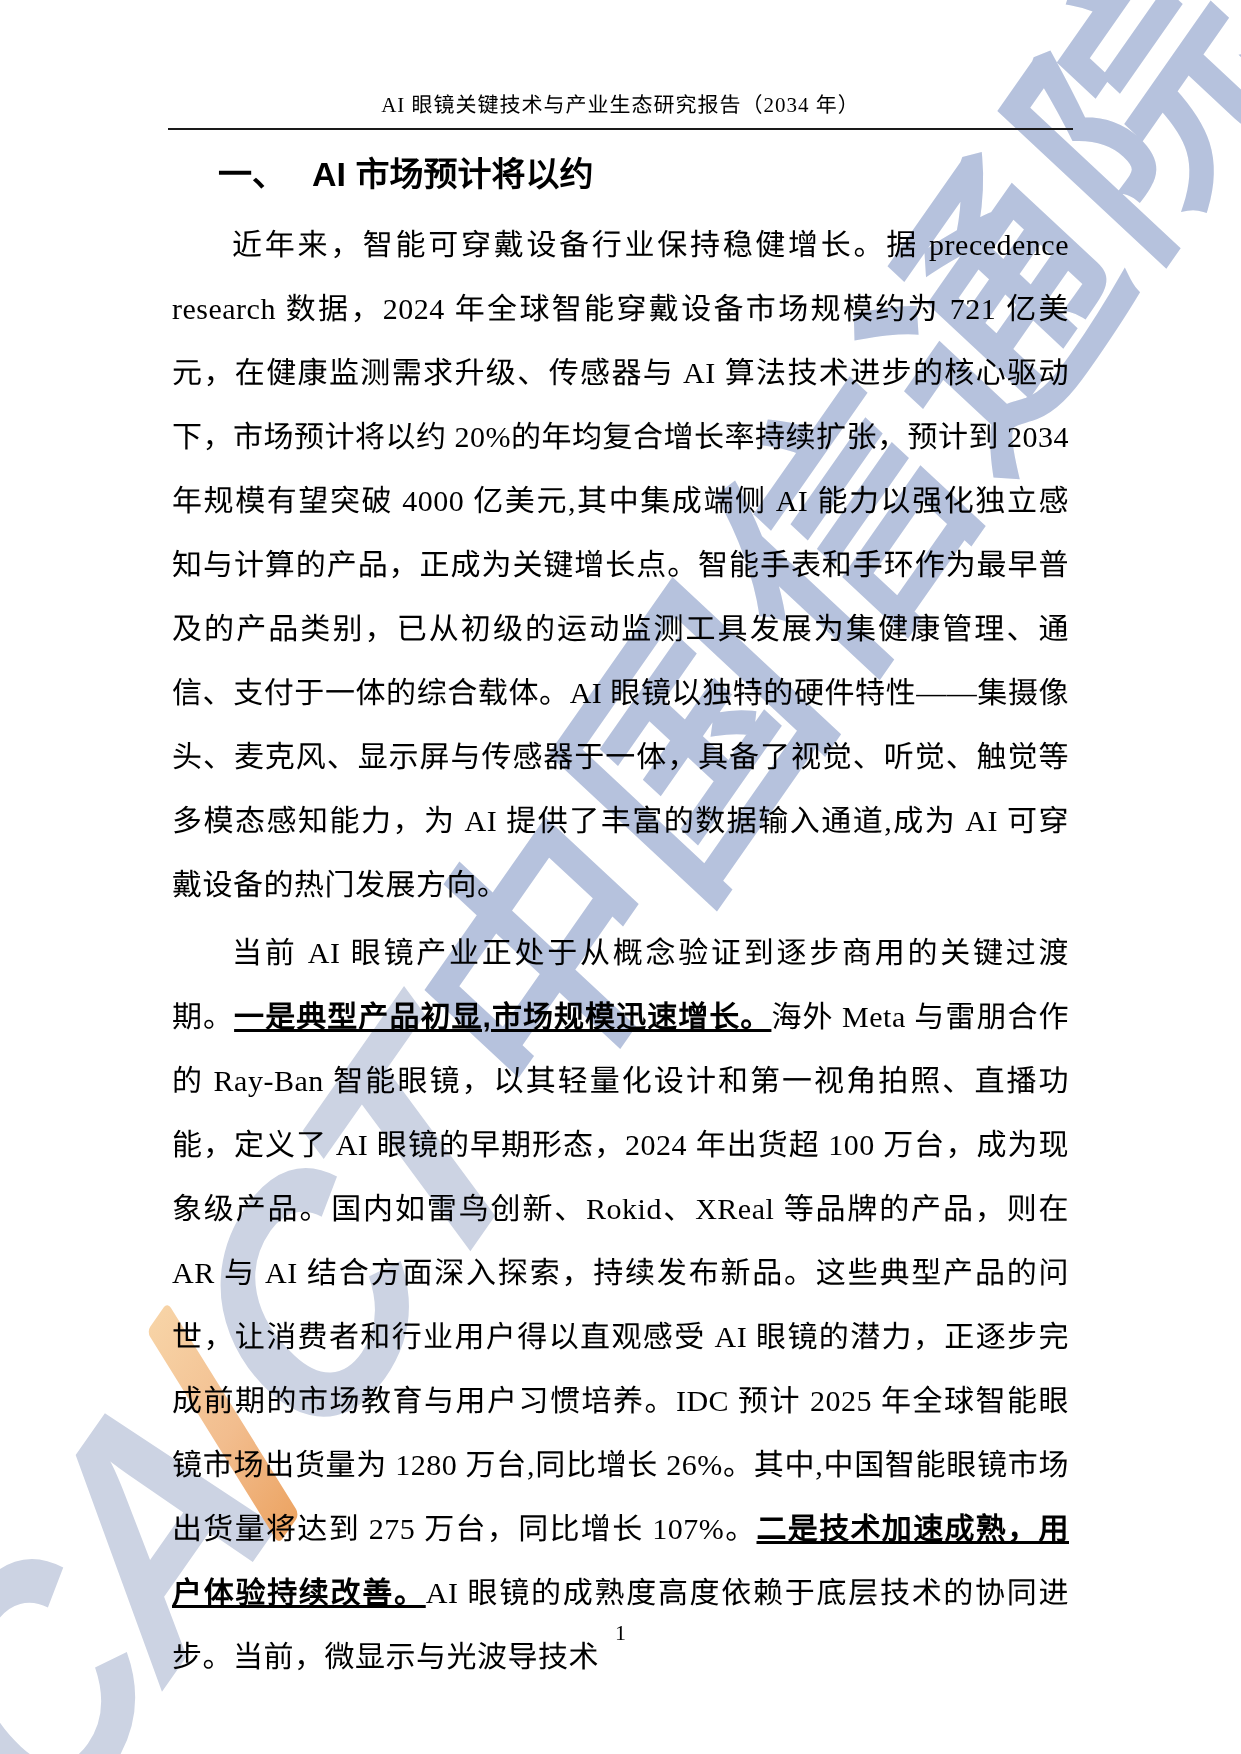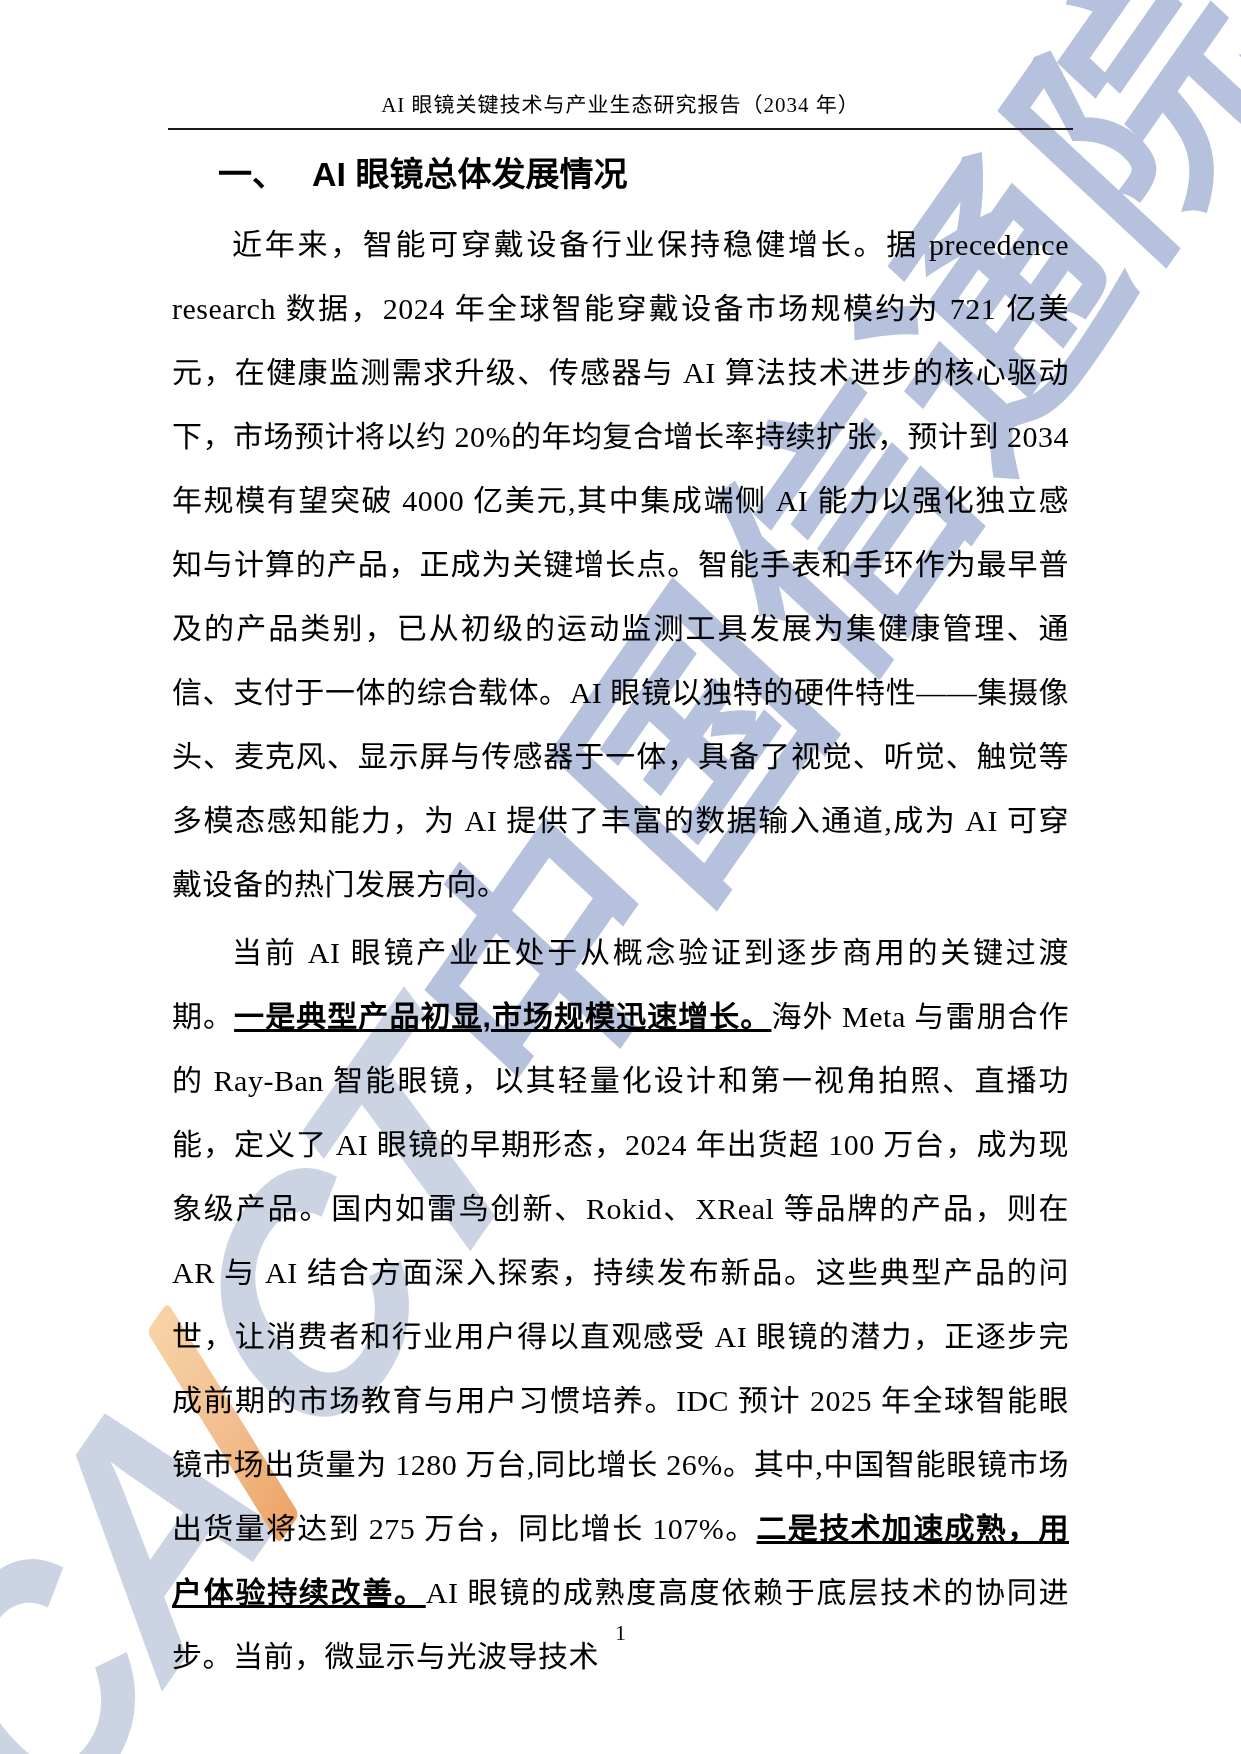--- a/index.html
+++ b/index.html
@@ -133,21 +133,21 @@
     <span class="wm-cjk">中国信通院</span>
   </div>
 
   <div class="header">
     <div class="header-title">AI 眼镜关键技术与产业生态研究报告（2034 年）</div>
     <div class="header-rule"></div>
   </div>
 
   <div class="content">
     <h1 class="heading">
-      <span class="num">一、</span><span>AI 眼镜总体发展情况</span>
+      <span class="num">一、</span><span>AI 市场预计将以约</span>
     </h1>
     <div id="paragraphs">
         <p class="body-para"><span class="run">近年来，智能可穿戴设备行业保持稳健增长。据 precedence research 数据，2024 年全球智能穿戴设备市场规模约为 721 亿美元，在健康监测需求升级、传感器与 AI 算法技术进步的核心驱动下，市场预计将以约 20%的年均复合增长率持续扩张，预计到 2034 年规模有望突破 4000 亿美元,其中集成端侧 AI 能力以强化独立感知与计算的产品，正成为关键增长点。智能手表和手环作为最早普及的产品类别，已从初级的运动监测工具发展为集健康管理、通信、支付于一体的综合载体。AI 眼镜以独特的硬件特性——集摄像头、麦克风、显示屏与传感器于一体，具备了视觉、听觉、触觉等多模态感知能力，为 AI 提供了丰富的数据输入通道,成为 AI 可穿戴设备的热门发展方向。</span></p>
         <p class="body-para"><span class="run">当前 AI 眼镜产业正处于从概念验证到逐步商用的关键过渡期。</span><span class="run bold-run">一是典型产品初显,市场规模迅速增长。</span><span class="run">海外 Meta 与雷朋合作的 Ray-Ban 智能眼镜，以其轻量化设计和第一视角拍照、直播功能，定义了 AI 眼镜的早期形态，2024 年出货超 100 万台，成为现象级产品。国内如雷鸟创新、Rokid、XReal 等品牌的产品，则在 AR 与 AI 结合方面深入探索，持续发布新品。这些典型产品的问世，让消费者和行业用户得以直观感受 AI 眼镜的潜力，正逐步完成前期的市场教育与用户习惯培养。IDC 预计 2025 年全球智能眼镜市场出货量为 1280 万台,同比增长 26%。其中,中国智能眼镜市场出货量将达到 275 万台，同比增长 107%。</span><span class="run bold-run">二是技术加速成熟，用户体验持续改善。</span><span class="run">AI 眼镜的成熟度高度依赖于底层技术的协同进步。当前，微显示与光波导技术</span></p>
       </div>
   </div>
 
   <div class="footer">
     <span class="page-number">1</span>
   </div>

